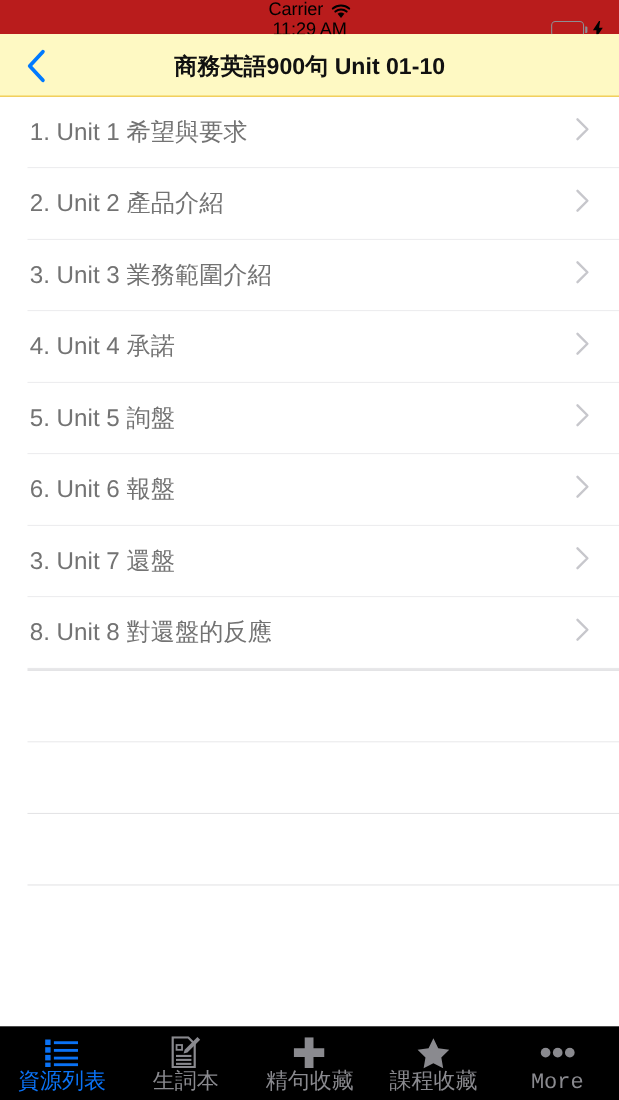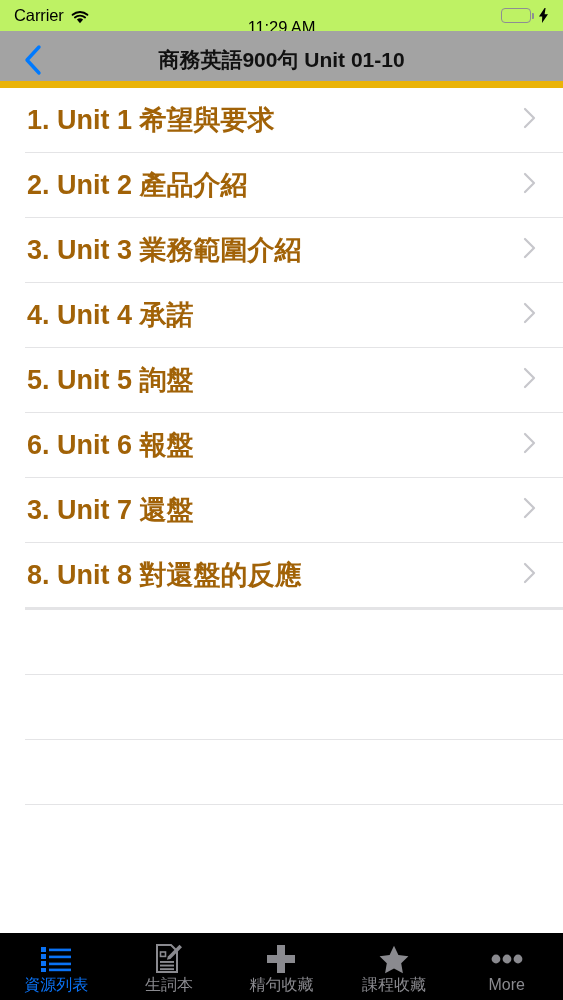--- a/index.html
+++ b/index.html
@@ -7,24 +7,24 @@
     width:563px; height:1000px;
     background:#ffffff;
     font-family:"Liberation Sans","DejaVu Sans",sans-serif;
     overflow:hidden;
   }
   #app { position:relative; width:563px; height:1000px; background:#fff; }
 
   
   .status-bar{
     position:absolute; top:0; left:0; width:563px; height:31px;
-    background:#bef264;
+    background:#b91c1c;
     display:flex; align-items:center;
     padding:0 14px;
-    font-size:16.5px; color:#000;
+    font-size:16.5px; color:#000;flex-direction:column;
   }
   .sb-left{ display:flex; align-items:center; gap:7px; flex:0 0 auto; }
   .sb-carrier{ font-size:16.5px; letter-spacing:-0.1px; color:#000; }
   .sb-center{
     position:absolute; left:0; right:0; top:12px; height:31px;
     display:flex; align-items:center; justify-content:center;
     pointer-events:none;
   }
   .sb-time{ font-size:16.5px; color:#000; letter-spacing:-0.1px; }
   .sb-right{ margin-left:auto; display:flex; align-items:center; gap:3px; }
@@ -40,22 +40,22 @@
   }
   .battery-cap{
     position:absolute; right:-4px; top:4px;
     width:2.2px; height:6px; background:#8e8e93; border-radius:0 1px 1px 0;
   }
   .bolt{ display:block; width:11px; height:15px; margin-left:4px; }
 
   
   .nav-bar{
     position:absolute; top:31px; left:0; width:563px; height:57px;
-    background:#a3a3a3;
-    border-bottom:7px solid #eab308;
+    background:#fef9c3;
+    border-bottom:1px solid #eab308;
     display:flex; align-items:center;
   }
   .nav-back{
     position:absolute; left:10px; top:0; height:57px;
     width:46px; display:flex; align-items:center; justify-content:center;
     cursor:pointer;
   }
   .nav-back svg{ display:block; }
   .nav-title{
     position:absolute; left:70px; right:70px; top:0; height:57px;
@@ -70,21 +70,21 @@
     background:#ffffff; overflow:hidden;
   }
   .row{
     position:relative; height:64px; width:563px;
     display:flex; align-items:center;
     background:#ffffff;
     cursor:pointer;
   }
   .row-label{
     margin-left:27px;
-    font-size:27px; font-weight:bold; color:#a16207;
+    font-size:22px; font-weight:normal; color:#737373;
     letter-spacing:0px; white-space:nowrap;
   }
   .row-chevron{
     position:absolute; right:27px; top:50%; transform:translateY(-50%);
     display:block;
   }
   .sep{
     height:1px; margin-left:25px; background:#e4e4e6;
   }
   .row-empty{ height:64px; background:#fff; }
@@ -94,21 +94,21 @@
     position:absolute; left:0; bottom:0; width:563px; height:67px;
     background:#000000;
     display:flex; align-items:stretch;
   }
   .tab{
     flex:1 1 0; display:flex; flex-direction:column;
     align-items:center; justify-content:center; gap:3px;
     cursor:pointer; padding-top:4px;
   }
   .tab-icon{ height:30px; display:flex; align-items:center; justify-content:center; }
-  .tab-label{ font-size:16px; color:#8a8a8f; line-height:1; }
+  .tab-label{ font-size:20px; color:#8a8a8f; line-height:1;font-family:Liberation Mono, monospace; }
   .tab.active .tab-label{ color:#0a72f5; }
 </style>
 </head>
 <body>
 
 <div id="app">
 
   <div class="status-bar">
     <div class="sb-left">
       <span class="sb-carrier">Carrier</span>

